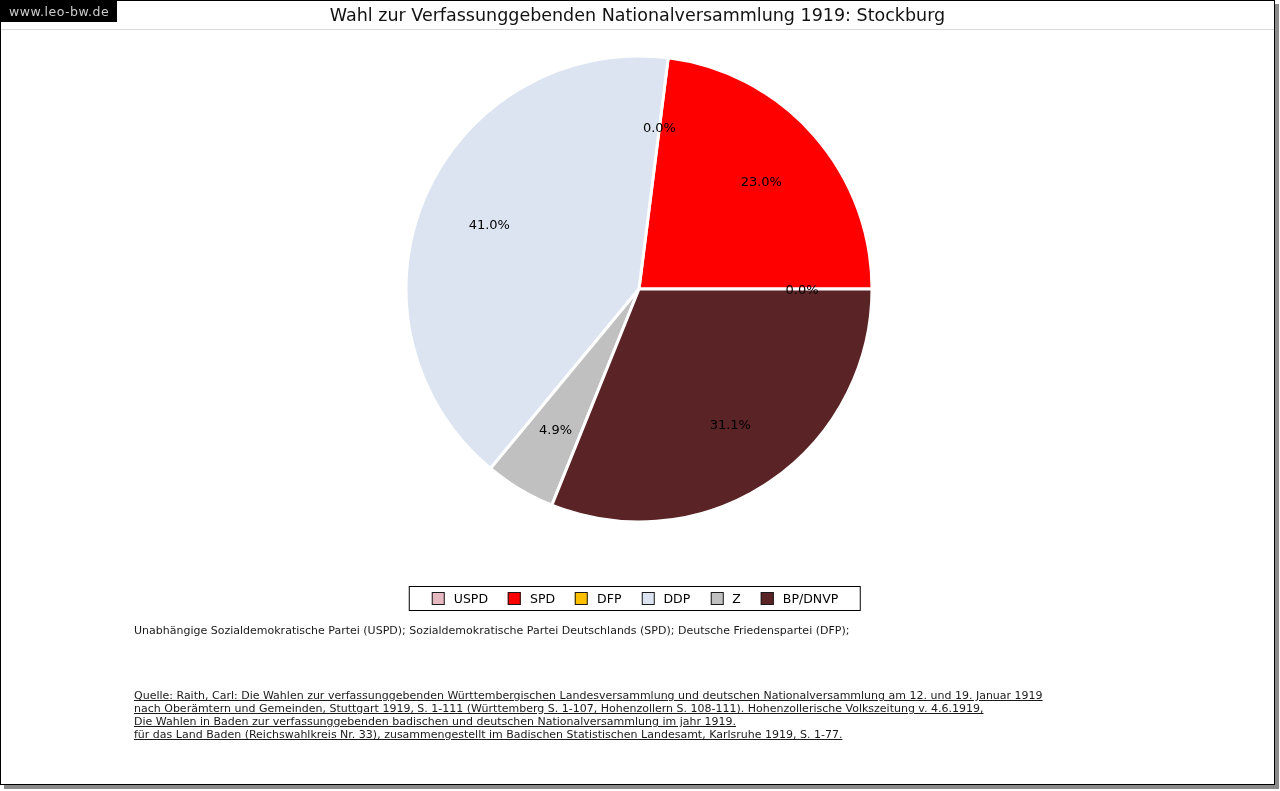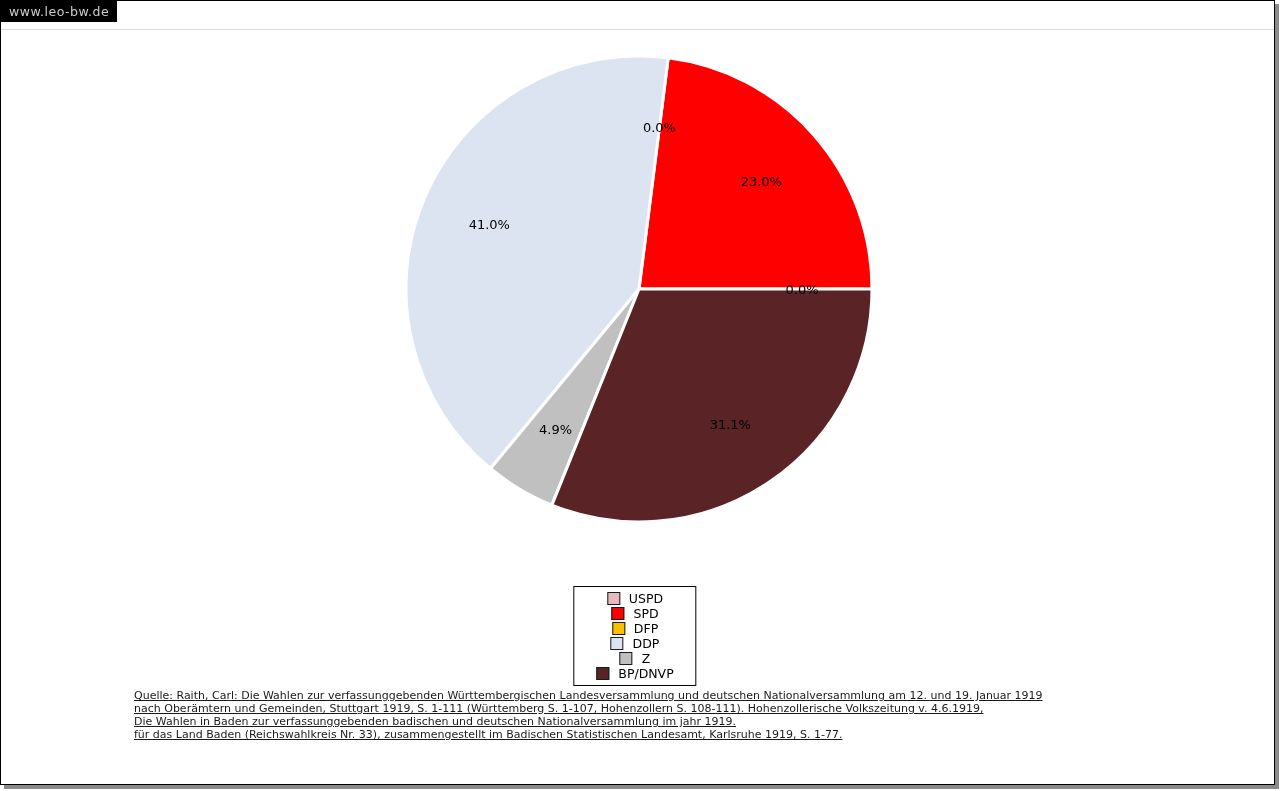--- a/index.html
+++ b/index.html
@@ -54,21 +54,20 @@
     position: absolute;
     top: 585px;
     left: 634px;
     transform: translateX(-50%);
     display: inline-flex;
     align-items: center;
     border: 1px solid #000000;
     background: #ffffff;
     padding: 4px 12px;
     white-space: nowrap;
-    flex-direction: column;
   }
   .legend-item {
     display: flex;
     align-items: center;
     margin: 0 10px;
   }
   .legend-swatch {
     width: 13px; height: 13px;
     border: 1px solid #1a1a1a;
     margin-right: 9px;
@@ -88,20 +87,21 @@
   }
   .note-party-defs { top: 623px; }
   .note-data { top: 661px; }
   .note-source { top: 688px; text-decoration: underline; }
 </style>
 </head>
 <body>
 
 <div class="frame">
 
+  <div class="chart-title">Wahl zur Verfassunggebenden Nationalversammlung 1919: Stockburg</div>
 
   <div class="title-divider"></div>
 
   <svg class="pie-svg" id="pie-svg" viewBox="0 0 1275 583" xmlns="http://www.w3.org/2000/svg">
       <path d="M 638 288 L 871.00 288.00 A 233 233 0 0 0 667.20 56.84 Z" fill="#fe0000" stroke="#ffffff" stroke-width="3" stroke-linejoin="round"></path>
       <path d="M 638 288 L 667.20 56.84 A 233 233 0 0 0 489.48 467.53 Z" fill="#dbe4f0" stroke="#ffffff" stroke-width="3" stroke-linejoin="round"></path>
       <path d="M 638 288 L 489.48 467.53 A 233 233 0 0 0 550.87 504.09 Z" fill="#c0c0c0" stroke="#ffffff" stroke-width="3" stroke-linejoin="round"></path>
       <path d="M 638 288 L 550.87 504.09 A 233 233 0 0 0 871.00 288.00 Z" fill="#5a2325" stroke="#ffffff" stroke-width="3" stroke-linejoin="round"></path>
       <text x="801.1" y="288.0" text-anchor="middle" dy="0.35em" class="pie-slice-label">0.0%</text>
       <text x="760.3" y="180.1" text-anchor="middle" dy="0.35em" class="pie-slice-label">23.0%</text>
@@ -132,20 +132,21 @@
         <span class="legend-swatch" style="background: rgb(192, 192, 192);"></span>
         <span class="legend-label">Z</span>
       </div>
       <div class="legend-item">
         <span class="legend-swatch" style="background: rgb(90, 35, 37);"></span>
         <span class="legend-label">BP/DNVP</span>
       </div>
     </div>
 
   <div class="note-block note-party-defs" id="note-party-defs">
+      <div>Unabhängige Sozialdemokratische Partei (USPD); Sozialdemokratische Partei Deutschlands (SPD); Deutsche Friedenspartei (DFP);</div>
     </div>
 
 
   <div class="note-block note-source" id="note-source">
       <div>Quelle: Raith, Carl: Die Wahlen zur verfassunggebenden Württembergischen Landesversammlung und deutschen Nationalversammlung am 12. und 19. Januar 1919</div>
       <div>nach Oberämtern und Gemeinden, Stuttgart 1919, S. 1-111 (Württemberg S. 1-107, Hohenzollern S. 108-111). Hohenzollerische Volkszeitung v. 4.6.1919,</div>
       <div>Die Wahlen in Baden zur verfassunggebenden badischen und deutschen Nationalversammlung im jahr 1919.</div>
       <div>für das Land Baden (Reichswahlkreis Nr. 33), zusammengestellt im Badischen Statistischen Landesamt, Karlsruhe 1919, S. 1-77.</div>
     </div>
 

